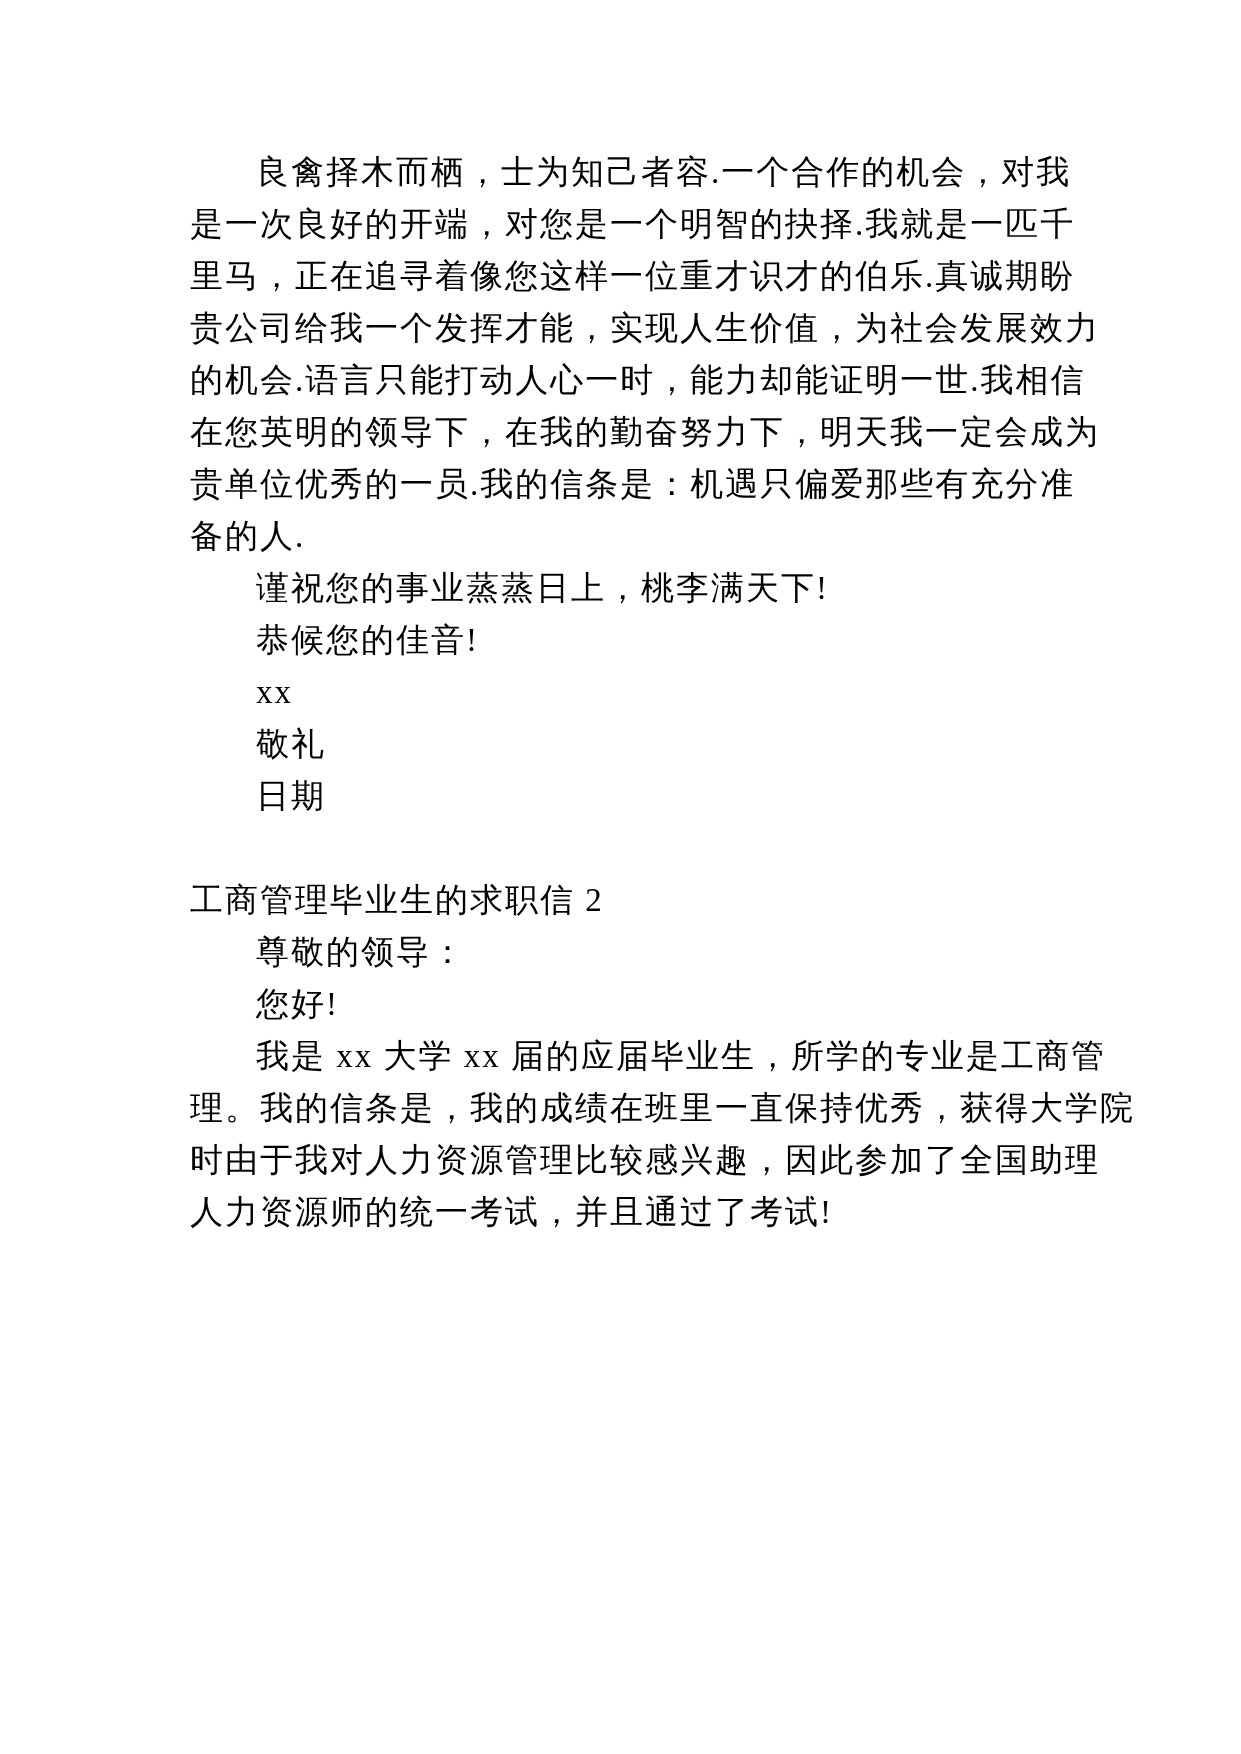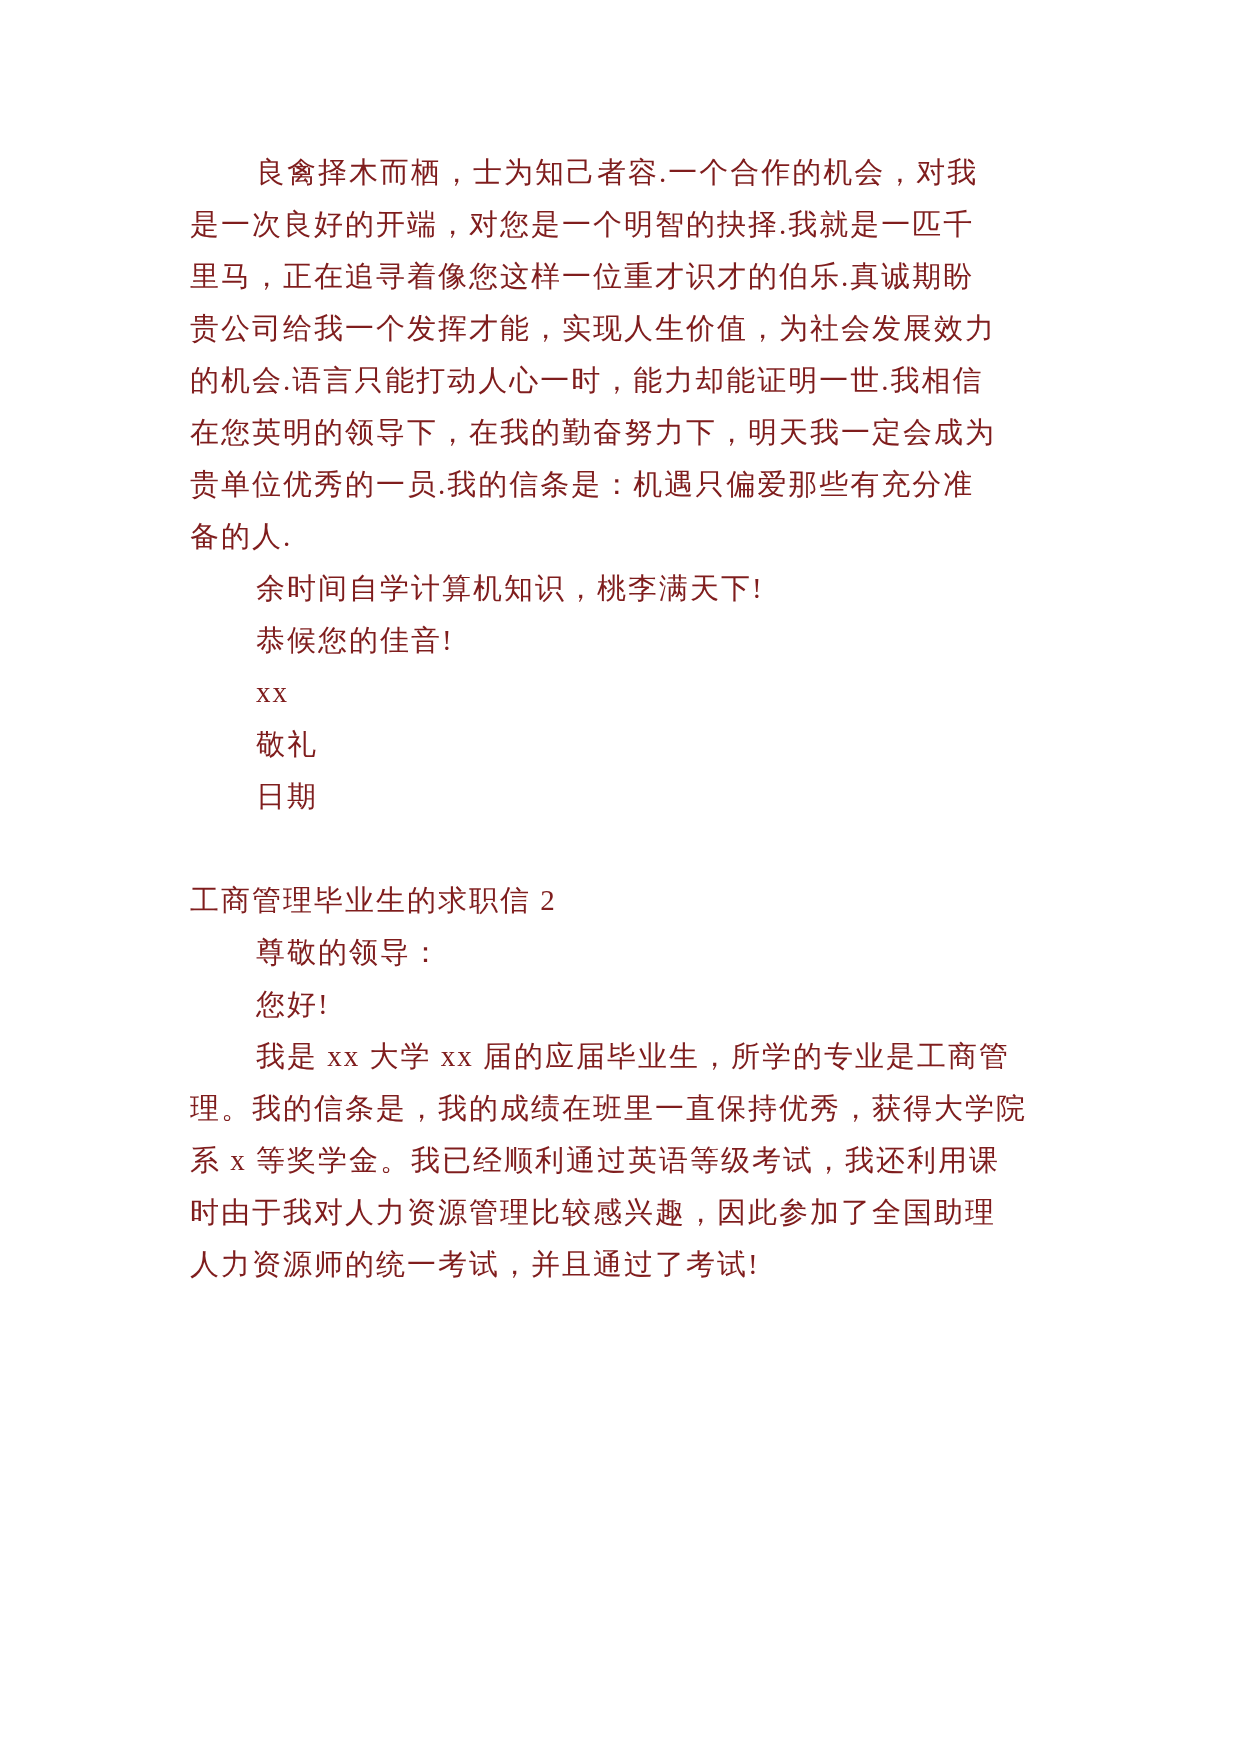--- a/index.html
+++ b/index.html
@@ -15,25 +15,25 @@
     overflow: hidden;
     font-family: "Liberation Serif", "DejaVu Serif", serif;
   }
   .content {
     position: absolute;
     left: 190px;
     top: 146px;
     width: 878px;
   }
   .line {
-    font-size: 29px;
+    font-size: 33px;
     line-height: 52px;
     height: 52px;
     letter-spacing: 2px;
-    color: #7f1d1d;
+    color: #000000;
     white-space: nowrap;
     font-weight: 400;
   }
   .indent {
     text-indent: 66px;
   }
   .blank-line {
     height: 52px;
   }
 </style>
@@ -48,36 +48,35 @@
       <div class="line">是一次良好的开端，对您是一个明智的抉择.我就是一匹千</div>
       <div class="line">里马，正在追寻着像您这样一位重才识才的伯乐.真诚期盼</div>
       <div class="line">贵公司给我一个发挥才能，实现人生价值，为社会发展效力</div>
       <div class="line">的机会.语言只能打动人心一时，能力却能证明一世.我相信</div>
       <div class="line">在您英明的领导下，在我的勤奋努力下，明天我一定会成为</div>
       <div class="line">贵单位优秀的一员.我的信条是：机遇只偏爱那些有充分准</div>
       <div class="line">备的人.</div>
     </div>
 
     <div>
-      <div class="line indent">余时间自学计算机知识，桃李满天下!</div>
+      <div class="line indent">谨祝您的事业蒸蒸日上，桃李满天下!</div>
       <div class="line indent">恭候您的佳音!</div>
       <div class="line indent">xx</div>
       <div class="line indent">敬礼</div>
       <div class="line indent">日期</div>
     </div>
 
     <div class="blank-line"></div>
 
     <div>
       <div class="line">工商管理毕业生的求职信 2</div>
       <div class="line indent">尊敬的领导：</div>
       <div class="line indent">您好!</div>
       <div>
         <div class="line indent">我是 xx 大学 xx 届的应届毕业生，所学的专业是工商管</div>
         <div class="line">理。我的信条是，我的成绩在班里一直保持优秀，获得大学院</div>
-        <div class="line">系 x 等奖学金。我已经顺利通过英语等级考试，我还利用课</div>
         <div class="line">时由于我对人力资源管理比较感兴趣，因此参加了全国助理</div>
         <div class="line">人力资源师的统一考试，并且通过了考试!</div>
       </div>
     </div>
 
   </div>
 </div>
 
 </body></html>

